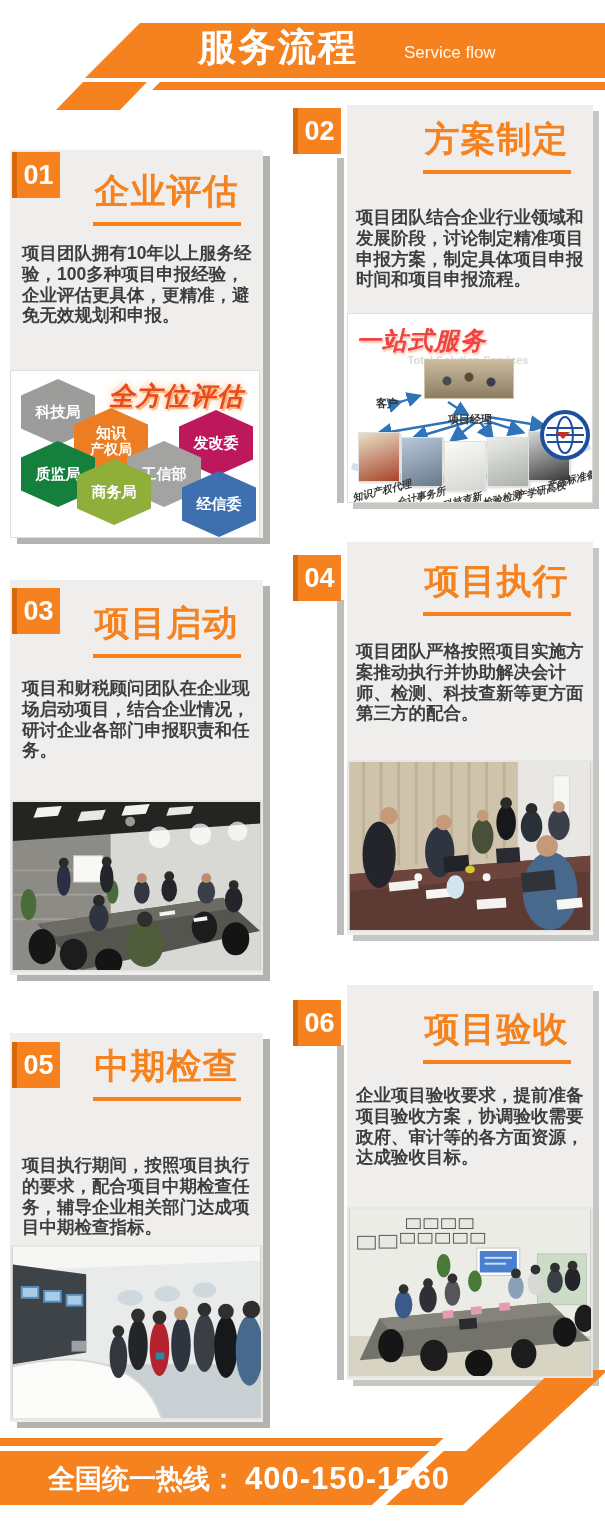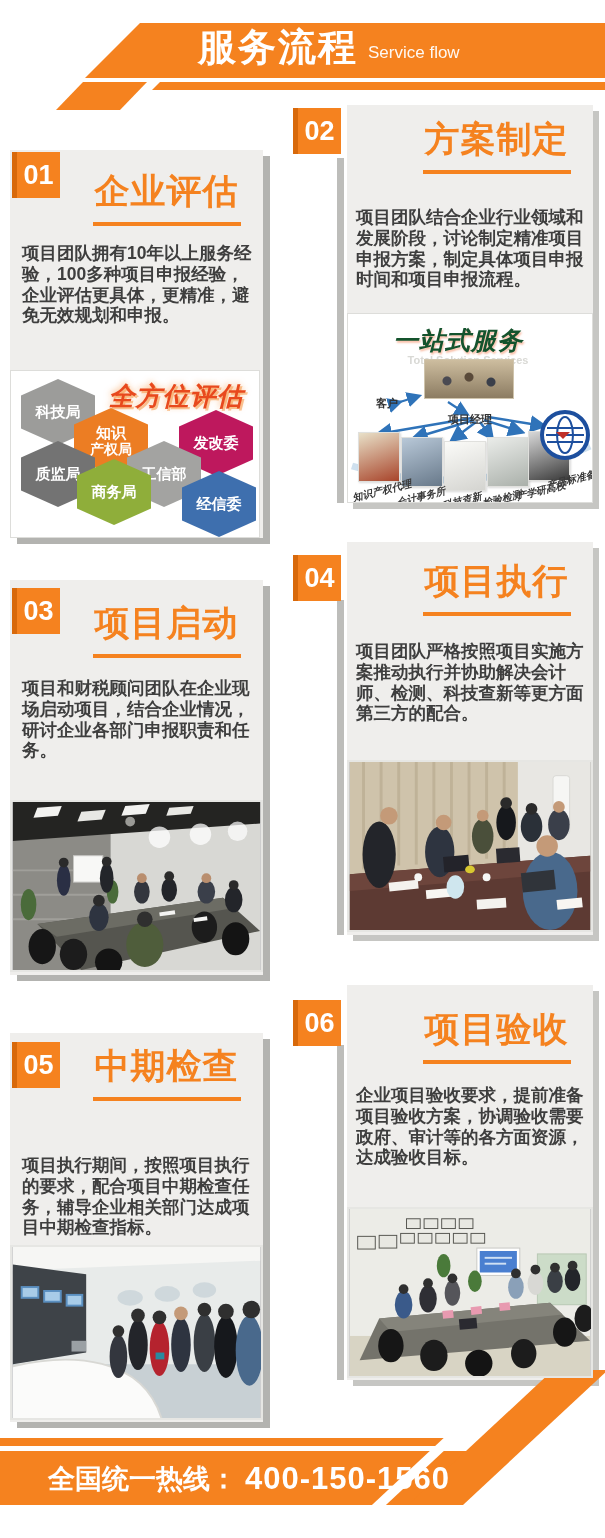--- a/index.html
+++ b/index.html
@@ -4,21 +4,21 @@
 <style>
   html,body{margin:0;padding:0;background:#fff;}
   .page{position:relative;width:605px;height:1538px;overflow:hidden;background:#fff;
         font-family:"Liberation Sans","DejaVu Sans",sans-serif;}
   svg{display:block;}
 
   
   .banner{position:absolute;left:0;}
   .header-text{position:absolute;left:198px;top:28px;display:flex;align-items:flex-end;gap:10px;color:#fff;z-index:3;}
   .header-text h1{margin:0;font-size:38px;font-weight:bold;letter-spacing:2px;line-height:1;}
-  .header-text .sub{font-size:17px;padding-bottom:3px;opacity:.95;}
+  .header-text .sub{font-size:17px;padding-bottom:3px;opacity:.95;margin-left:36px;}
   .footer-text{position:absolute;left:48px;top:1461px;display:flex;align-items:center;gap:8px;color:#fff;z-index:3;}
   .footer-text .lbl{font-size:27px;font-weight:bold;}
   .footer-text .phone{font-size:31px;font-weight:bold;letter-spacing:1px;}
 
   
   .card{position:absolute;background:#efeeec;}
   .card-l{box-shadow:7px 6px 0 #b3b3b0;}
   .card-r{box-shadow:6px 6px 0 #c6c6c3;}
   .lstrip{position:absolute;width:7px;background:#bdbdba;z-index:1;}
   .badge{position:absolute;width:43px;height:46px;background:#f5821f;border-left:5px solid #d8690b;
@@ -33,22 +33,22 @@
   .illo1-title{position:absolute;left:80px;top:8px;width:170px;text-align:center;font-size:26px;font-weight:bold;
                font-style:italic;color:#e8491d;letter-spacing:1px;
                text-shadow:2px 2px 0 rgba(245,130,31,.45), -1px -1px 6px rgba(245,130,31,.55);}
   .hex{position:absolute;width:74px;height:66px;
        clip-path:polygon(50% 0,100% 25%,100% 75%,50% 100%,0 75%,0 25%);
        display:flex;flex-direction:column;align-items:center;justify-content:center;
        color:#fff;font-weight:bold;font-size:15px;line-height:16px;text-align:center;}
   .hex .l2{font-size:14px;}
 
   
-  .illo2-title{position:absolute;left:0;top:10px;width:220px;text-align:center;font-size:25px;font-weight:bold;
-               font-style:italic;color:#14532d;letter-spacing:1px;text-shadow:1px 2px 2px rgba(240,90,30,.4);}
+  .illo2-title{position:absolute;left:8px;top:10px;width:220px;text-align:left;font-size:25px;font-weight:bold;
+               font-style:italic;color:#ef4444;letter-spacing:1px;text-shadow:1px 2px 2px rgba(240,90,30,.4);}
   .illo2-sub{position:absolute;left:10px;top:40px;width:220px;text-align:center;font-size:11px;font-weight:bold;color:#d9d9d5;}
   .illo2-photo{position:absolute;left:76px;top:45px;width:88px;height:38px;border:1px solid #cfc4ac;
                background:
                  radial-gradient(circle at 25% 55%, #4a4a52 0 4px, transparent 5px),
                  radial-gradient(circle at 50% 45%, #5a4a3a 0 4px, transparent 5px),
                  radial-gradient(circle at 75% 58%, #3a3f4a 0 4px, transparent 5px),
                  linear-gradient(#cdbd9f,#8c7c62);}
   .dnode{position:absolute;font-size:11px;font-weight:bold;color:#333;white-space:nowrap;}
   .thumb{position:absolute;width:42px;height:50px;border:1px solid #e0e0dd;box-sizing:border-box;box-shadow:1px 1px 2px rgba(0,0,0,.15);}
   .globe{position:absolute;left:192px;top:96px;width:50px;height:50px;border:4px solid #1d4f9e;border-radius:50%;
@@ -86,21 +86,21 @@
     <div class="hex" style="left: 10px; top: 8px; background: rgb(156, 156, 154);">
       <span>科技局</span>
       </div>
     <div class="hex" style="left: 63px; top: 37px; background: rgb(236, 125, 35);">
       <span>知识</span>
       <span class="l2">产权局</span>
       </div>
     <div class="hex" style="left: 168px; top: 39px; background: #be185d;">
       <span>发改委</span>
       </div>
-    <div class="hex" style="left: 10px; top: 70px; background: #737373;">
+    <div class="hex" style="left: 10px; top: 70px; background: #15803d;">
       <span>质监局</span>
       </div>
     <div class="hex" style="left: 116px; top: 70px; background: rgb(163, 163, 161);">
       <span>工信部</span>
       </div>
     <div class="hex" style="left: 66px; top: 88px; background: rgb(143, 174, 58);">
       <span>商务局</span>
       </div>
     <div class="hex" style="left: 171px; top: 100px; background: rgb(62, 111, 174);">
       <span>经信委</span>

